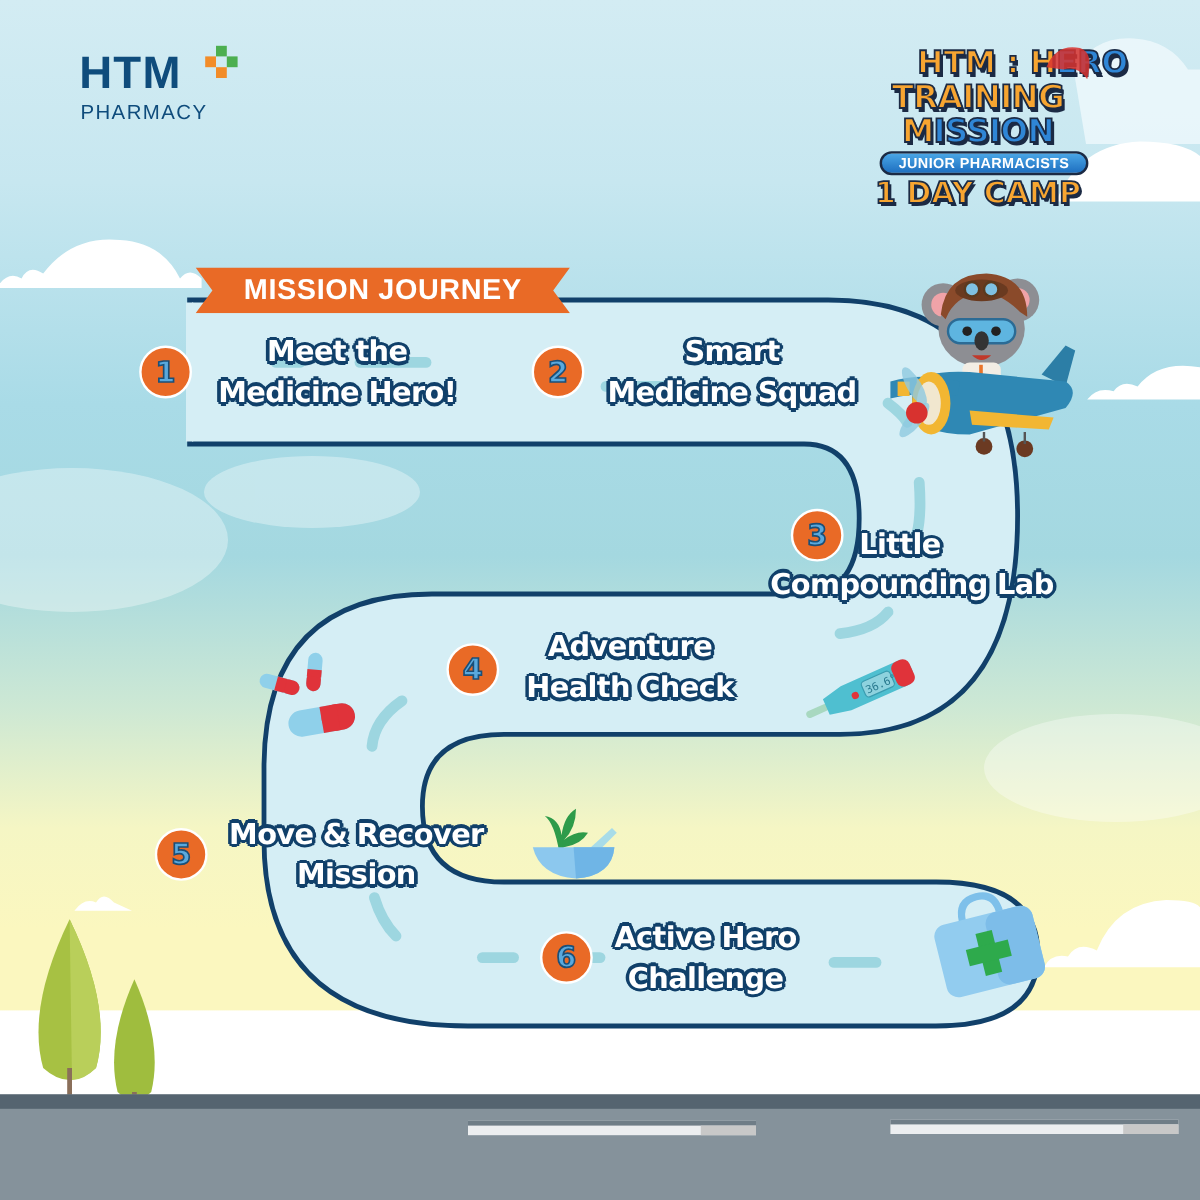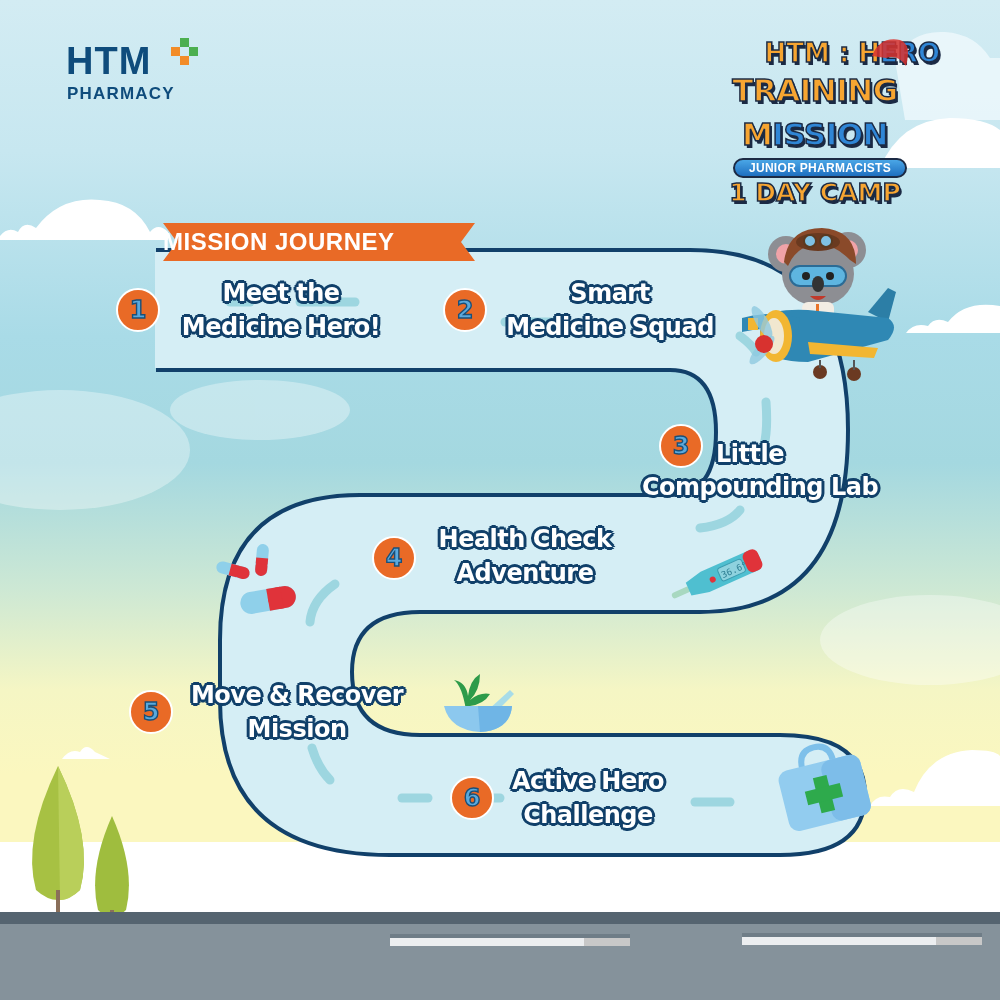--- a/index.html
+++ b/index.html
@@ -1,41 +1,41 @@
 <!DOCTYPE html>
 <html><head>
 <meta charset="utf-8">
 <style>
   html,body{margin:0;padding:0;}
   body{width:1000px;height:1000px;overflow:hidden;position:relative;font-family:"DejaVu Sans",sans-serif;}
   #scene{position:absolute;left:0;top:0;width:1000px;height:842px;
     background:linear-gradient(180deg,#d3ecf3 0%,#c7e7f0 18%,#a9dbe7 40%,#a4d8e0 55%,#cde8d4 70%,#f5f6c4 82%,#fbf7bf 92%);}
   .abs{position:absolute;}
   .logo-htm{left:66px;top:42px;font-family:"Liberation Sans",sans-serif;font-weight:700;font-size:38px;letter-spacing:1px;color:#0f4c7c;line-height:38px;}
-  .logo-pharm{left:67px;top:84px;font-family:"Liberation Sans",sans-serif;font-weight:700;font-size:17px;letter-spacing:1.2px;color:#0f4c7c;}
+  .logo-pharm{left:67px;top:84px;font-family:"Liberation Sans",sans-serif;font-weight:400;font-size:17px;letter-spacing:1.2px;color:#0f4c7c;}
   .badge{position:absolute;width:44px;height:44px;border-radius:50%;background:#e96a26;border:2px solid #fff;box-sizing:border-box;
     display:flex;align-items:center;justify-content:center;font-family:"DejaVu Sans",sans-serif;font-weight:700;font-size:24px;color:#5aa9dd;
     -webkit-text-stroke:1.4px #1a4f78;}
   .label{position:absolute;text-align:center;font-family:"DejaVu Sans",sans-serif;font-weight:700;font-size:24px;line-height:34px;color:#fff;letter-spacing:-0.5px;
     text-shadow:
       2px 0 0 #11406a,-2px 0 0 #11406a,0 2px 0 #11406a,0 -2px 0 #11406a,
       2px 2px 0 #11406a,-2px -2px 0 #11406a,2px -2px 0 #11406a,-2px 2px 0 #11406a,
       3px 0 0 #11406a,-3px 0 0 #11406a,0 3px 0 #11406a,0 -3px 0 #11406a;}
   .ribbon{left:163px;top:223px;height:38px;width:312px;}
-  .ribbon-text{position:absolute;left:0;top:0;width:100%;height:38px;line-height:38px;color:#fff;
+  .ribbon-text{position:absolute;left:0;top:0;width:100%;height:38px;line-height:38px;text-align:center;color:#fff;
     font-family:"Liberation Sans",sans-serif;font-weight:700;font-size:24px;letter-spacing:0.5px;}
   .road{left:0;top:912px;width:1000px;height:88px;background:#85929b;}
   .road-top{left:0;top:912px;width:1000px;height:12px;background:#556470;}
   .lane{position:absolute;height:8px;background:#eceef0;border-top:4px solid #6f7d87;}
   .lane .end{position:absolute;right:0;top:0;width:46px;height:8px;background:#c8c8c8;}
   .title-block{left:690px;top:38px;width:250px;text-align:center;}
   .t1,.t2,.t4{font-family:"DejaVu Sans",sans-serif;font-weight:700;color:#f7a531;-webkit-text-stroke:1.5px #1b2a44;
     text-shadow:2px 3px 0 #1b2a44;}
   .t1{font-size:26px;line-height:30px;text-align:right;}
-  .t2{font-size:31px;line-height:44px;letter-spacing:-0.5px;}
+  .t2{font-size:27px;line-height:28px;letter-spacing:-0.5px;}
   .t1 .blue,.t2 .blue{color:#2f86d6;}
   .pill{display:inline-block;margin-top:2px;padding:1px 14px;background:linear-gradient(180deg,#4aa6e6,#1e6fc0);border-radius:12px;
     border:2px solid #1b2a44;color:#fff;font-family:"Liberation Sans",sans-serif;font-weight:700;font-size:12px;letter-spacing:0.3px;margin-left:10px;}
   .t4{font-size:25px;line-height:30px;margin-top:0px;}
 </style>
 </head>
 <body>
 
 <div id="scene">
 
@@ -128,22 +128,22 @@
     <div>Smart</div>
     <div>Medicine Squad</div>
   </div>
 
   <div class="badge" style="left:659px;top:424px">3</div>
   <div class="label" style="left:716px;top:437px;width:100px;text-align:left">Little</div>
   <div class="label" style="left:630px;top:470px;width:260px">Compounding Lab</div>
 
   <div class="badge" style="left:372px;top:536px">4</div>
   <div class="label" style="left:425px;top:522px;width:200px">
+    <div>Adventure</div>
     <div>Health Check</div>
-    <div>Adventure</div>
   </div>
 
   <div class="badge" style="left:129px;top:690px">5</div>
   <div class="label" style="left:182px;top:678px;width:230px">
     <div>Move &amp; Recover</div>
     <div>Mission</div>
   </div>
 
   <div class="badge" style="left:450px;top:776px">6</div>
   <div class="label" style="left:500px;top:764px;width:176px">

